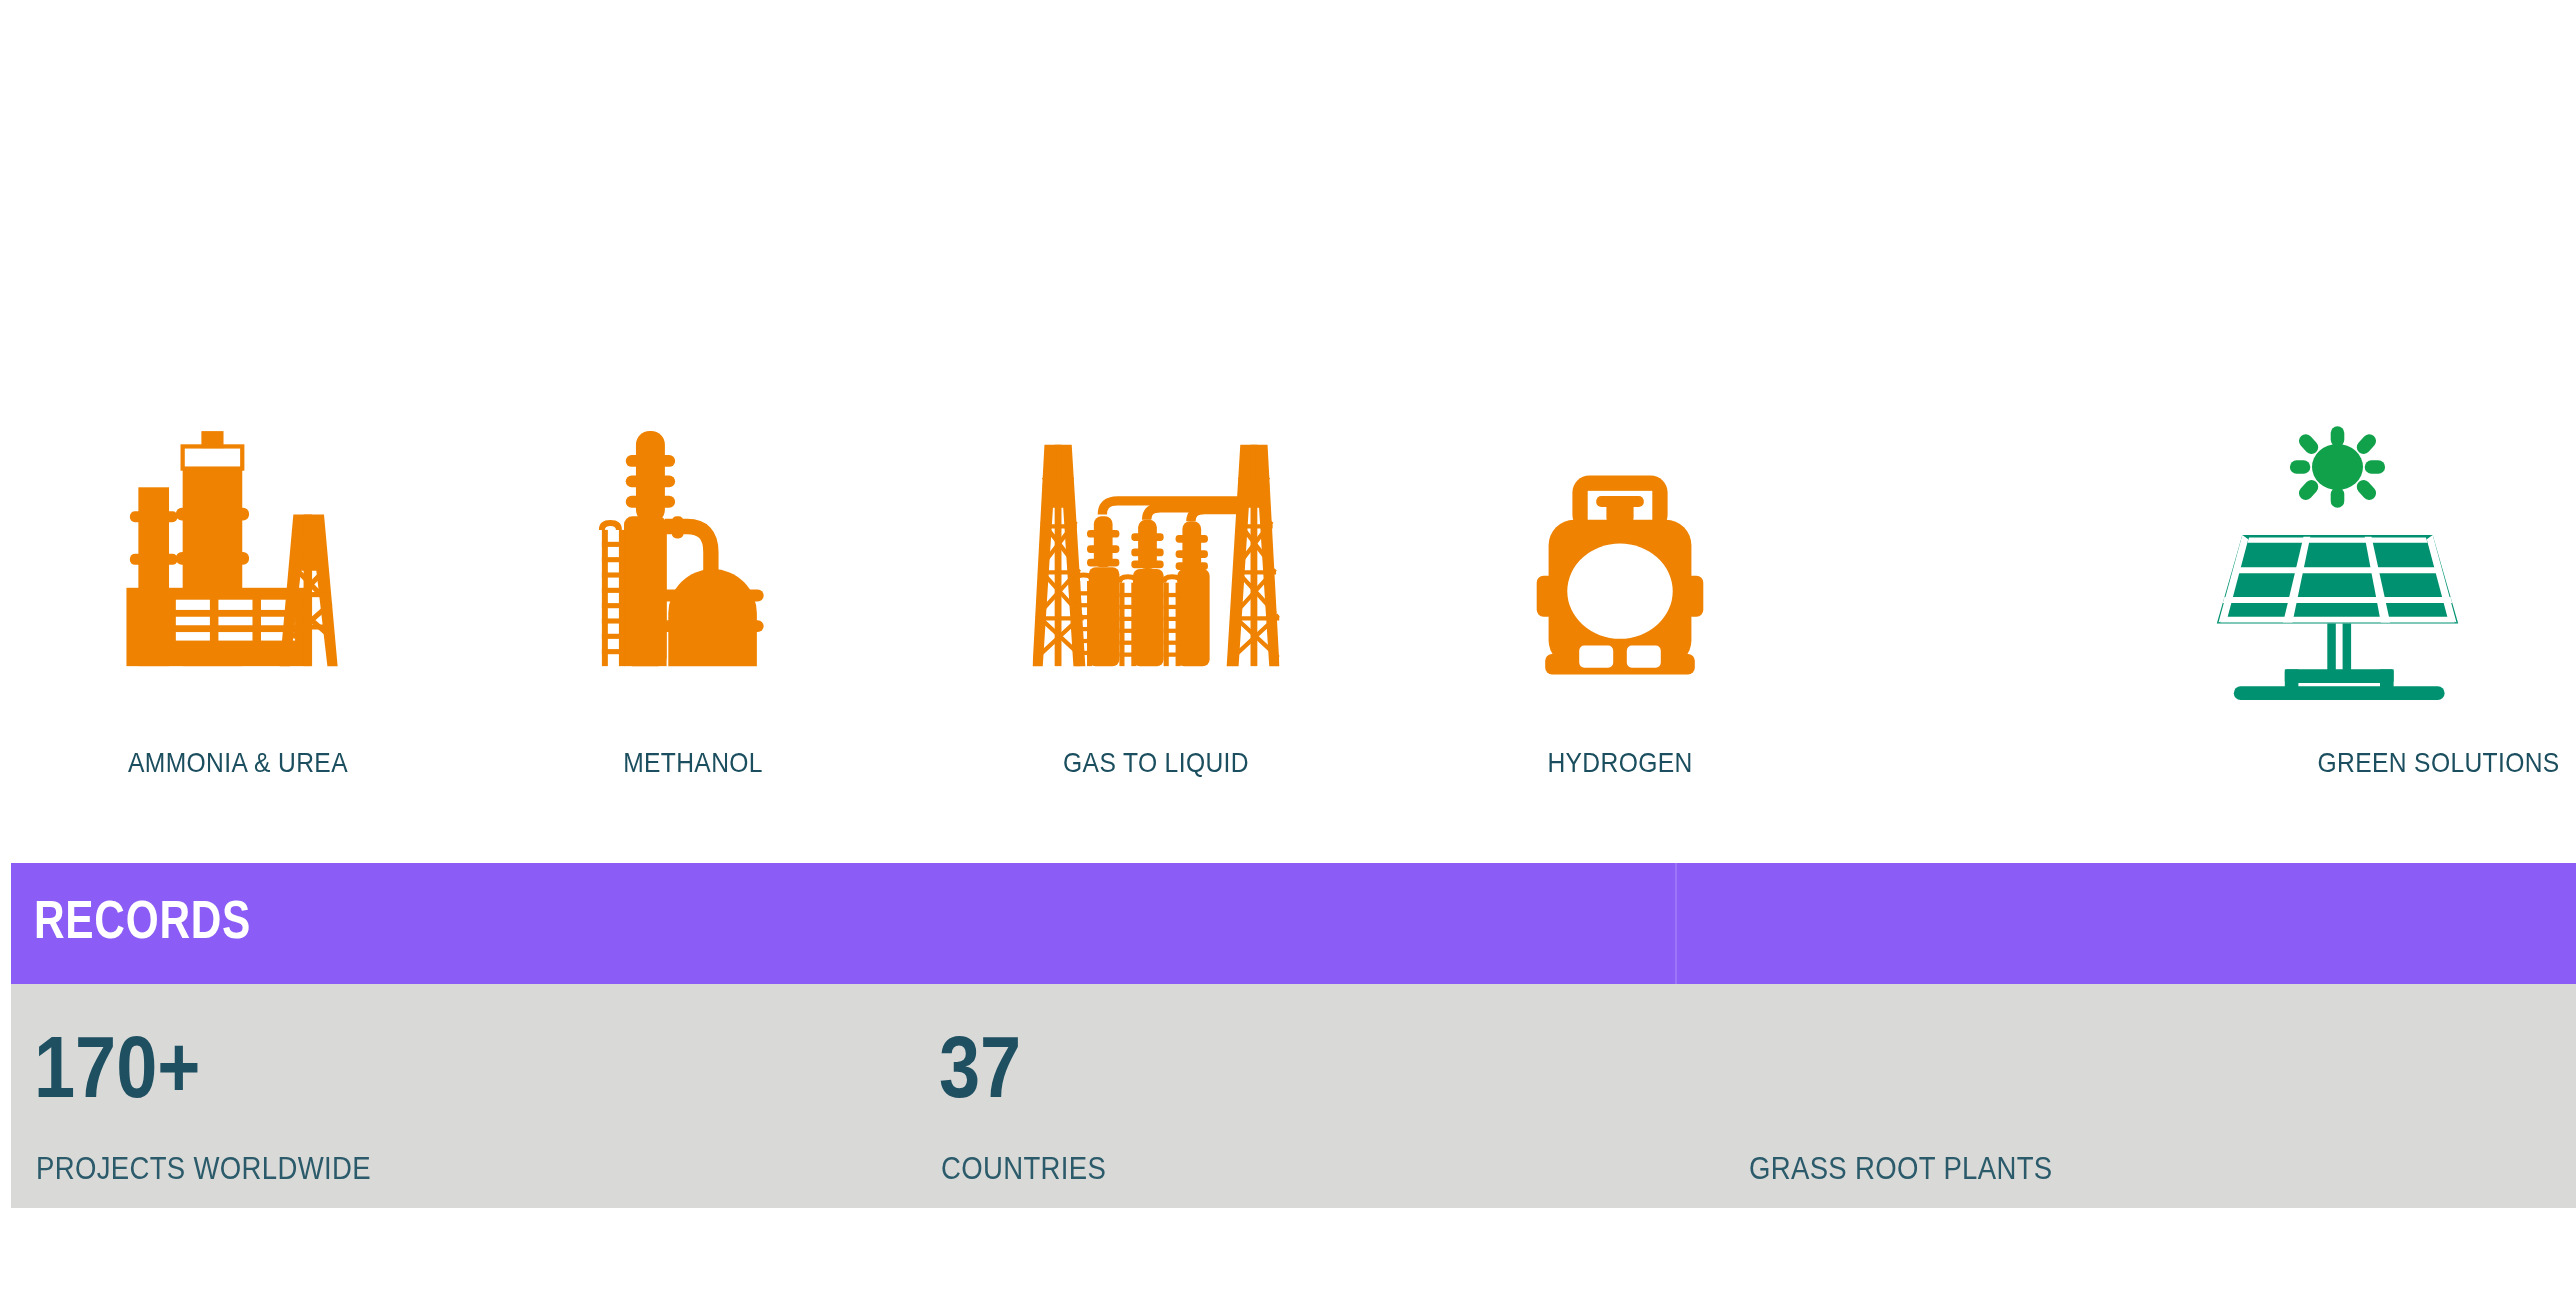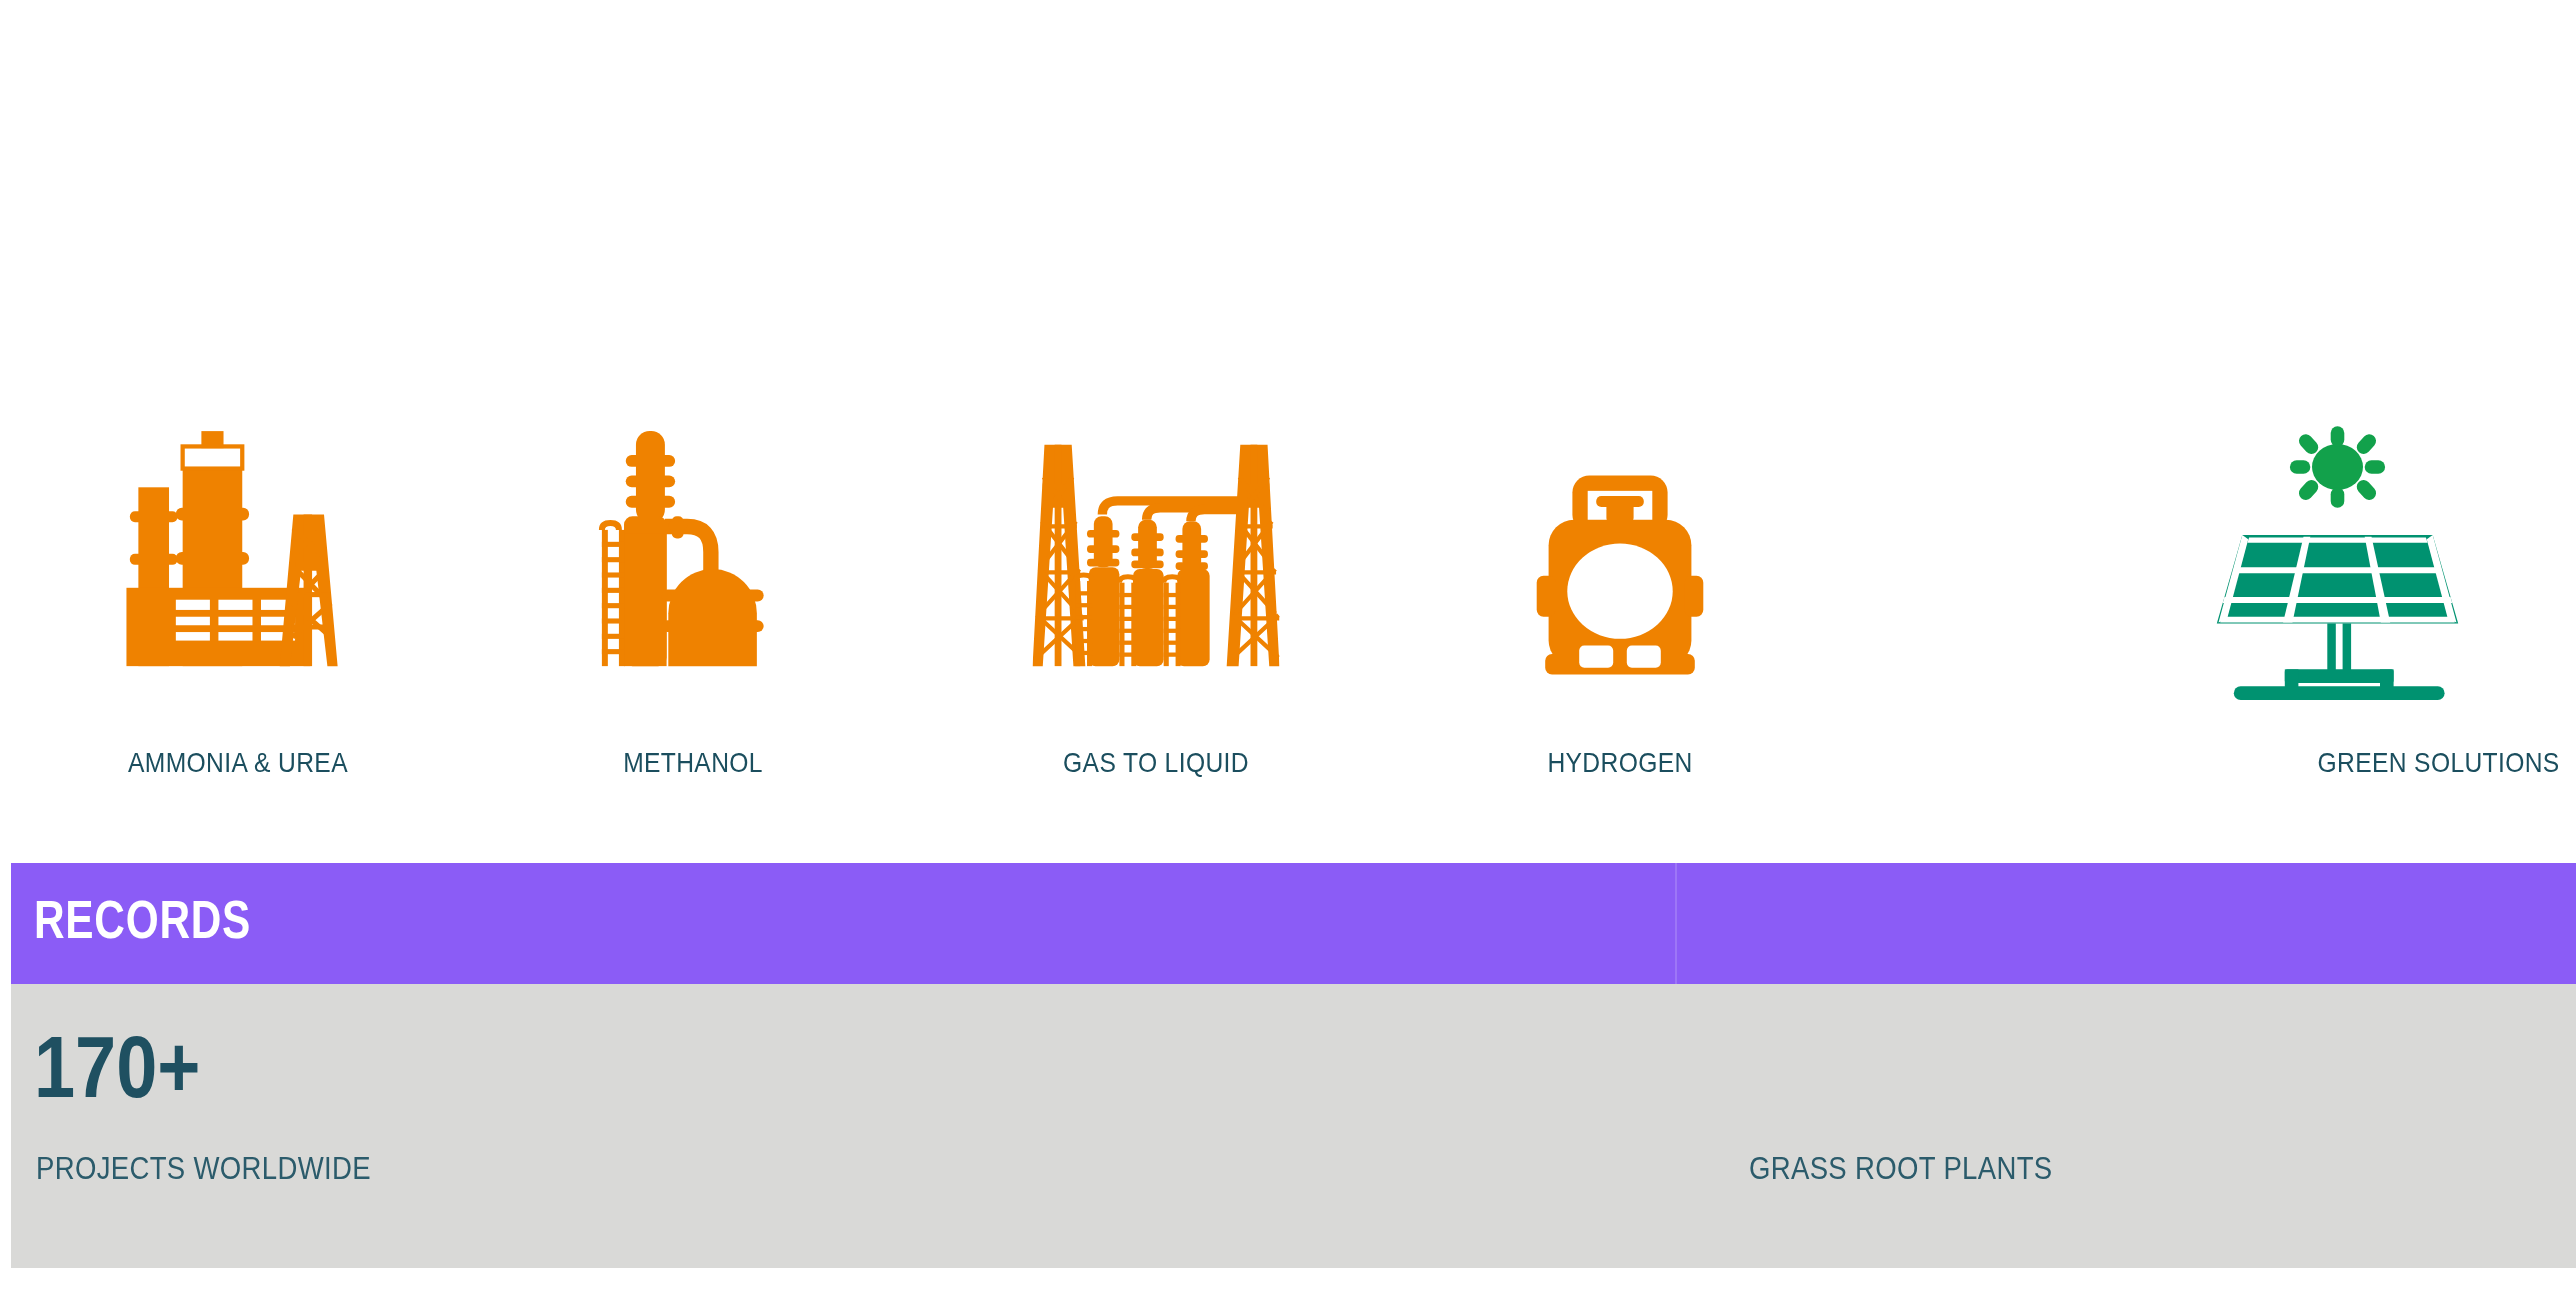--- a/index.html
+++ b/index.html
@@ -48,21 +48,21 @@
     position:absolute;left:23px;top:27px;
     color:#ffffff;
     font-size:53px;line-height:60px;
     font-weight:700;letter-spacing:0.9px;
     font-family:"Liberation Sans Narrow","Liberation Sans",sans-serif;
   }
   #records-title span{display:inline-block;transform:scaleX(0.80);transform-origin:left center;}
 
   
   #stats-panel{
-    position:absolute;left:11px;top:984px;width:2565px;height:284px;
+    position:absolute;left:11px;top:984px;width:2565px;height:224px;
     background:#D9D9D7;
   }
   .stat{
     position:absolute;top:0;height:284px;
   }
   .stat-value{
     position:absolute;top:36px;left:0;
     color:#1F5061;
     font-size:88px;line-height:94px;
     font-weight:700;letter-spacing:0px;
@@ -339,18 +339,22 @@
   <div id="records-title"><span>RECORDS</span></div>
 </div>
 
 <div id="stats-panel">
 
   <div class="stat" style="left:23px;width:850px;">
     <div class="stat-value"><span>170+</span></div>
     <div class="stat-label"><span>PROJECTS WORLDWIDE</span></div>
   </div>
 
+  <div class="stat" style="left:928px;width:765px;">
+    <div class="stat-value"><span>37</span></div>
+    <div class="stat-label"><span>COUNTRIES</span></div>
+  </div>
 
   <div class="stat" style="left:1736px;width:808px;">
     <div class="stat-label"><span>GRASS ROOT PLANTS</span></div>
   </div>
 </div>
 
 
 </body></html>

